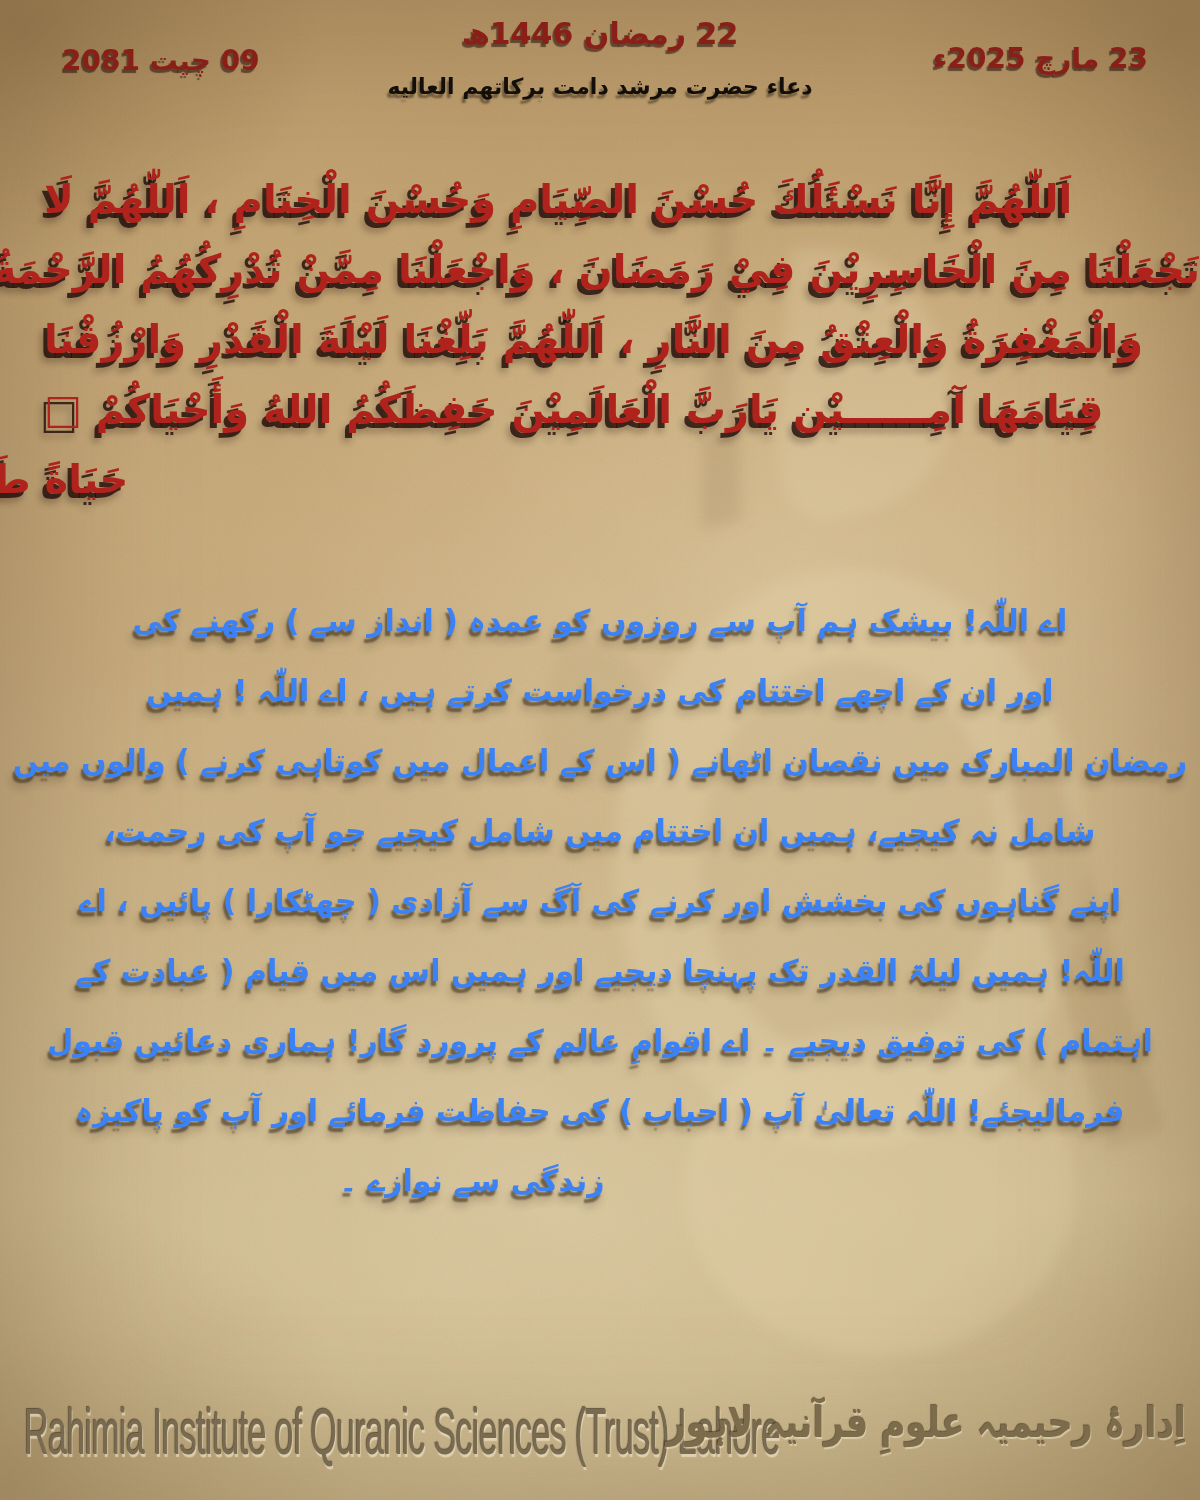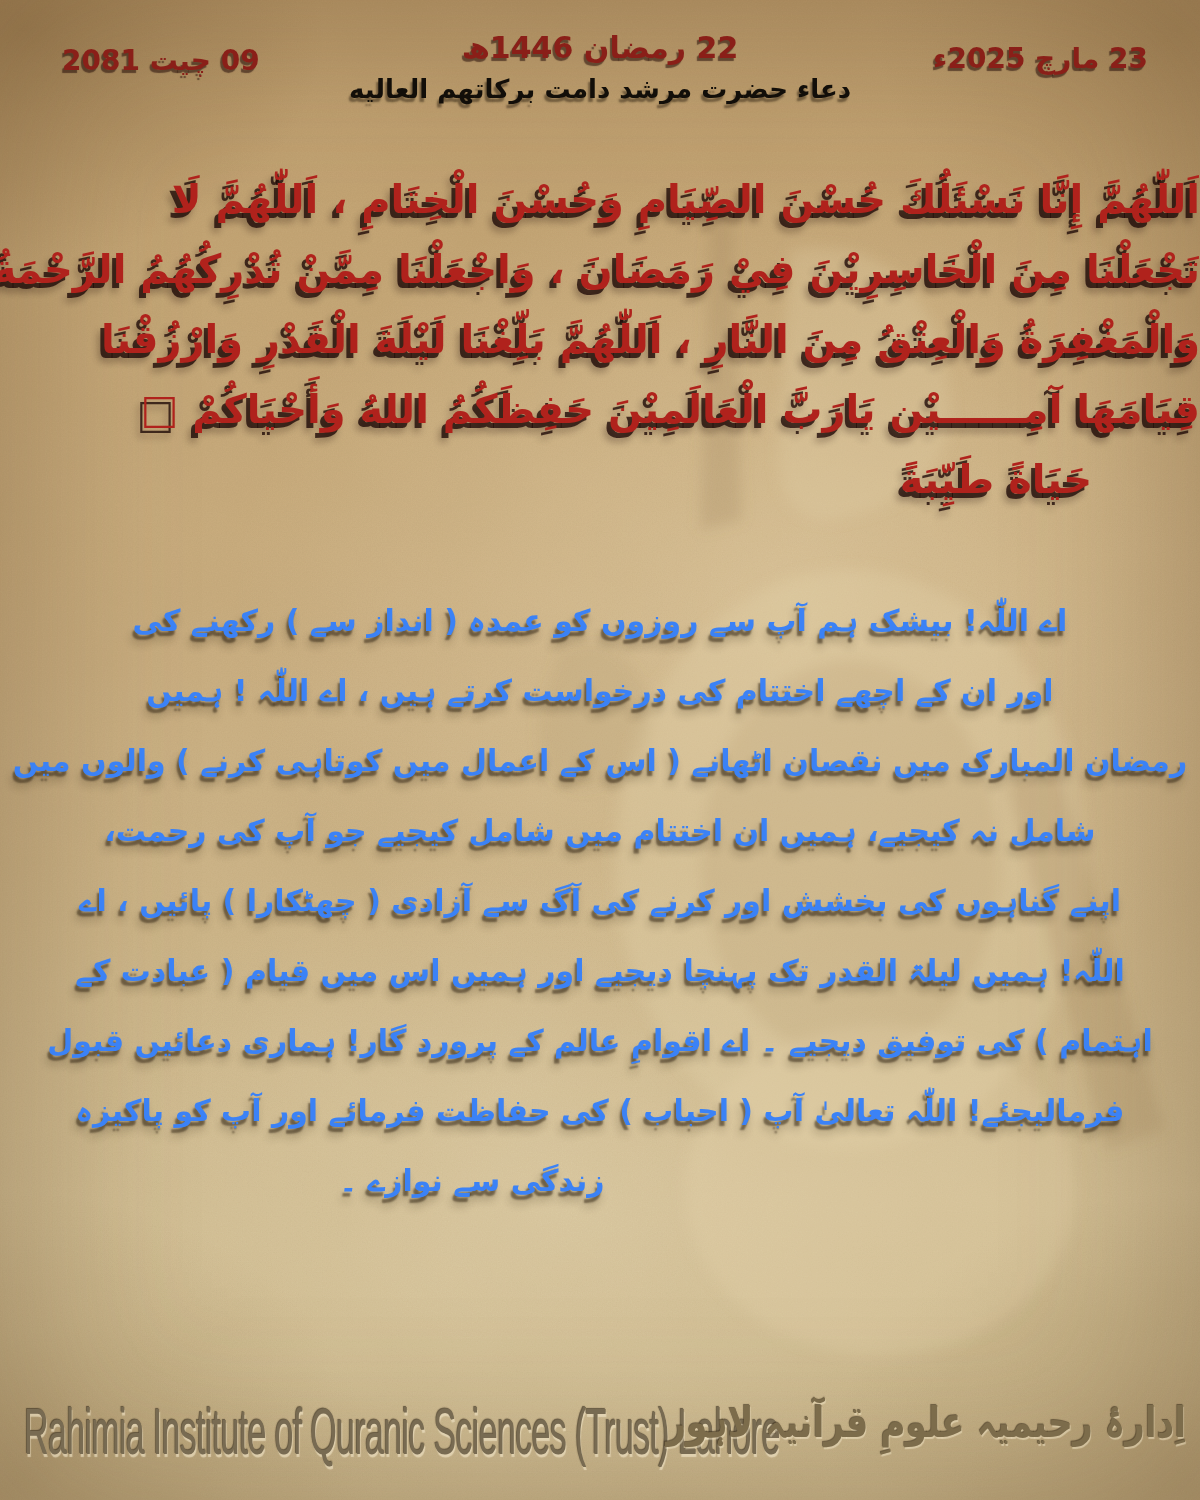--- a/index.html
+++ b/index.html
@@ -24,34 +24,35 @@
   .watermark{position:absolute;inset:0;pointer-events:none;}
   .vignette{
     position:absolute;inset:0;pointer-events:none;
     box-shadow:inset 0 0 170px 24px rgba(96,70,38,.33);
   }
   
   .date{
     position:absolute;color:#8a1f18;font-weight:bold;font-size:28px;white-space:nowrap;
     text-shadow:-2px 3px 1px rgba(32,10,6,.55);
   }
-  .date-center{top:16px;left:0;right:0;text-align:center;font-size:30px;margin-top:14px;}
+  .date-center{top:16px;left:0;right:0;text-align:center;font-size:30px;}
   .date-right{top:42px;right:52px;}
   .date-left{top:44px;left:62px;}
   .poster-title{
     position:absolute;top:74px;left:0;right:0;text-align:center;
-    font-size:26px;font-weight:bold;color:#120e09;white-space:nowrap;
+    font-size:22px;font-weight:bold;color:#120e09;white-space:nowrap;
     text-shadow:-2px 4px 2px rgba(56,42,24,.55);
   }
   
   .prayer{position:absolute;top:164px;left:0;width:100%;}
   .prayer-line{
-    position:relative;height:70px;line-height:70px;text-align:right;white-space:nowrap;
+    position:relative;height:70px;line-height:70px;text-align:left;white-space:nowrap;
     font-size:40px;font-weight:bold;color:#b0221c;
     text-shadow:-4px 5px 0 rgba(28,8,5,.78),-6px 9px 7px rgba(28,8,5,.32);
+    padding-left:44px;
   }
   .prayer-line.l5{left:-108px;}
   
   .translation{position:absolute;top:586px;left:0;width:100%;}
   .translation-line{
     position:relative;height:70px;line-height:70px;text-align:center;white-space:nowrap;
     font-size:30px;font-weight:bold;color:#3b82f6;
     text-shadow:-2px 5px 2px rgba(48,35,18,.55),-3px 9px 9px rgba(48,35,18,.28);
   }
   .translation-line.l9{left:-128px;}

